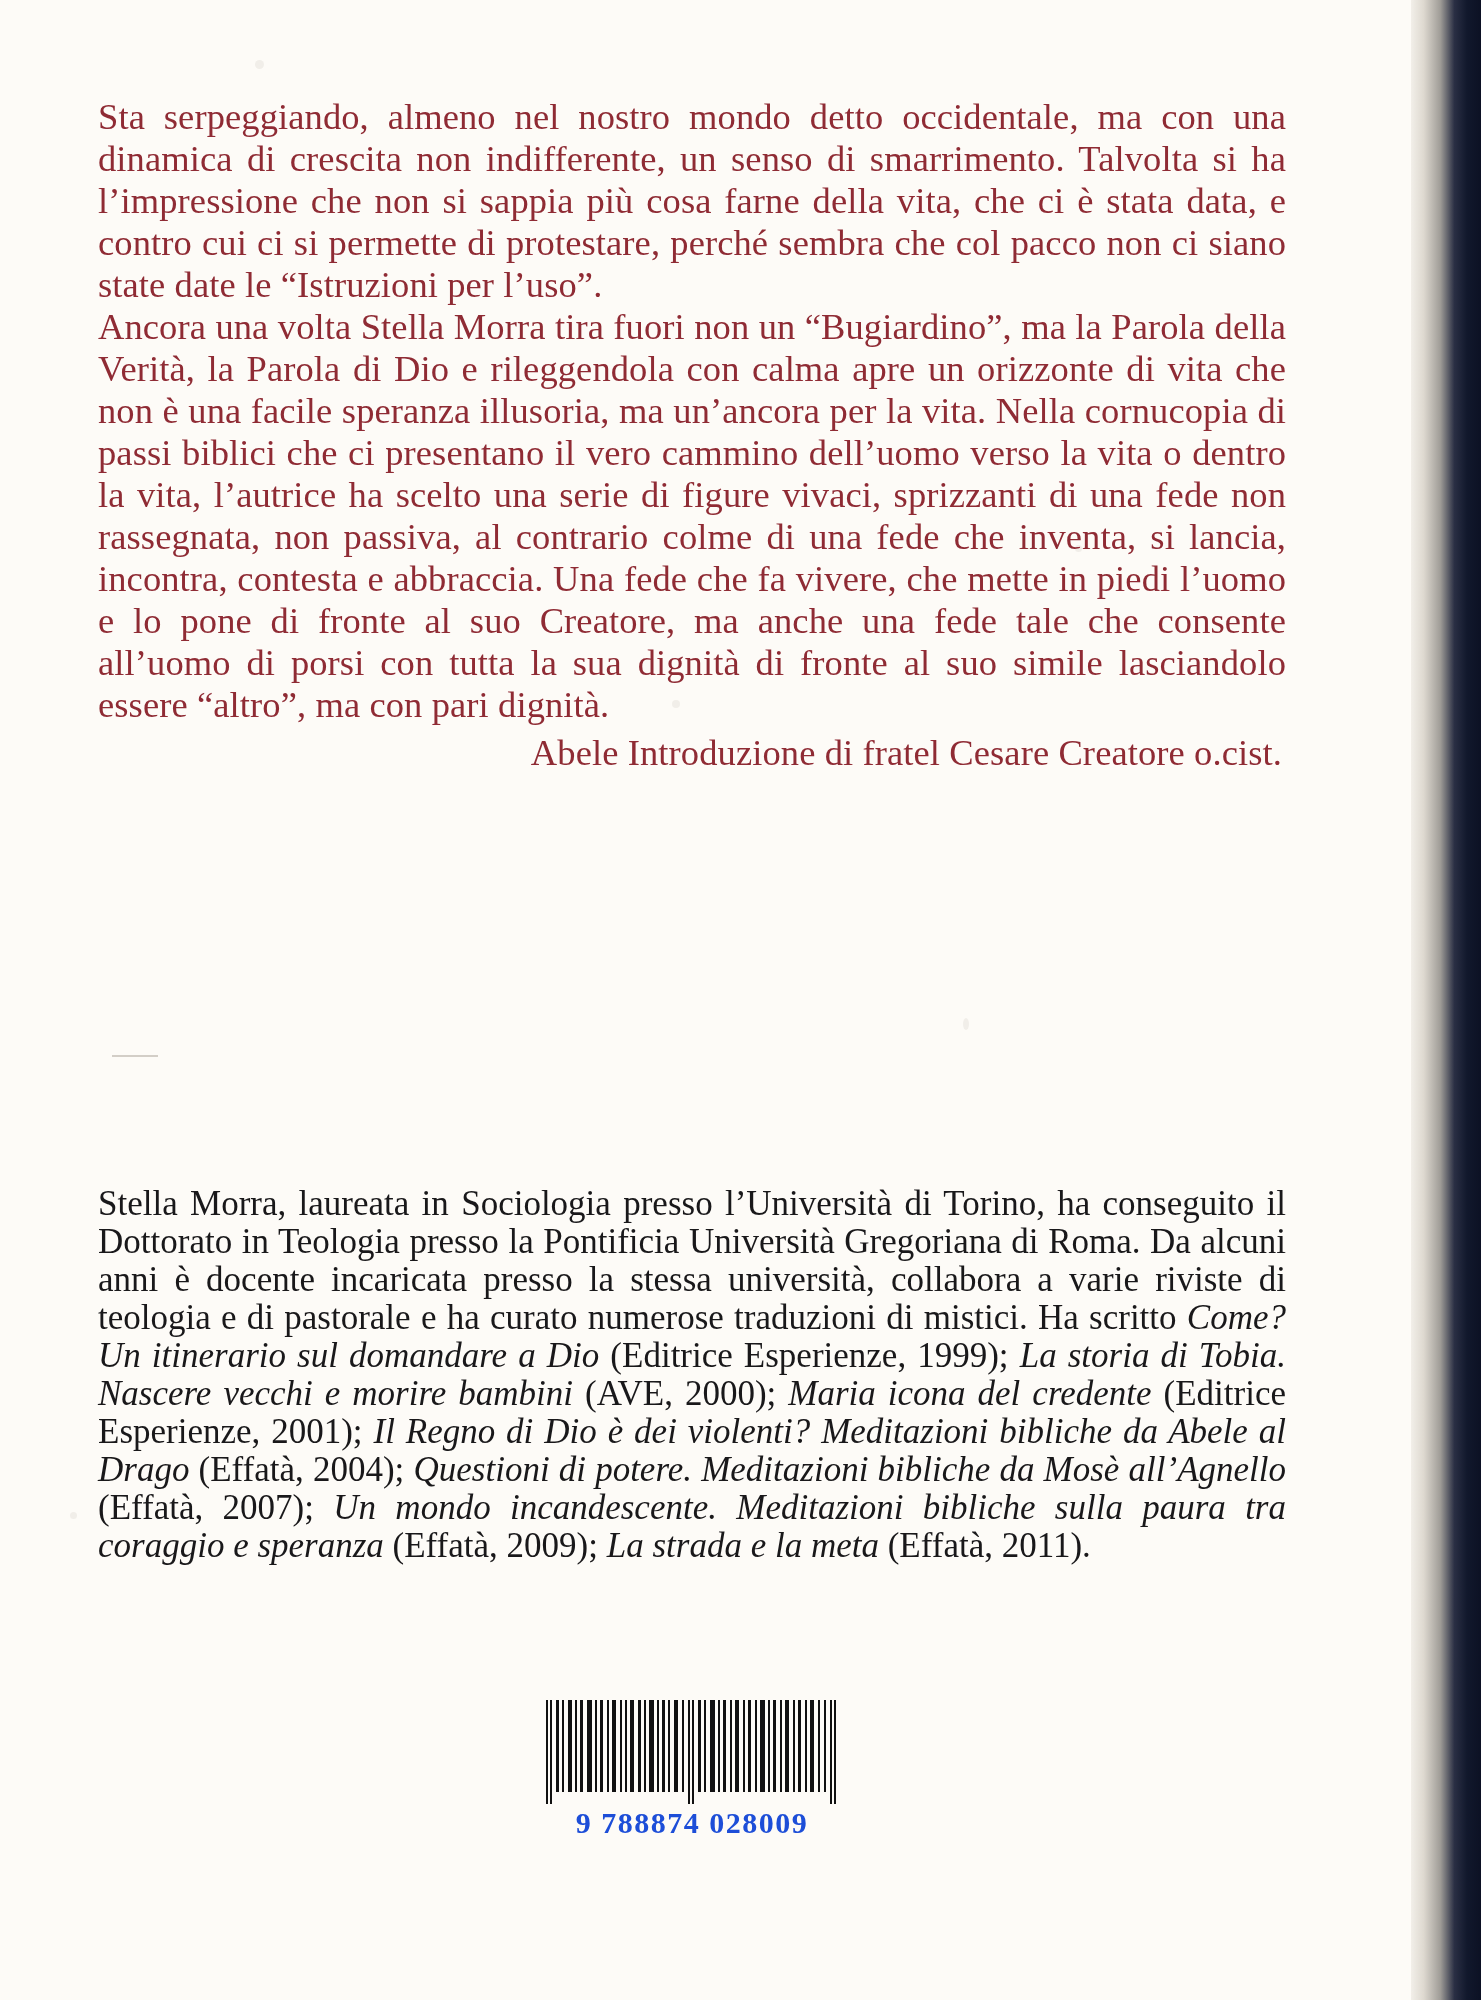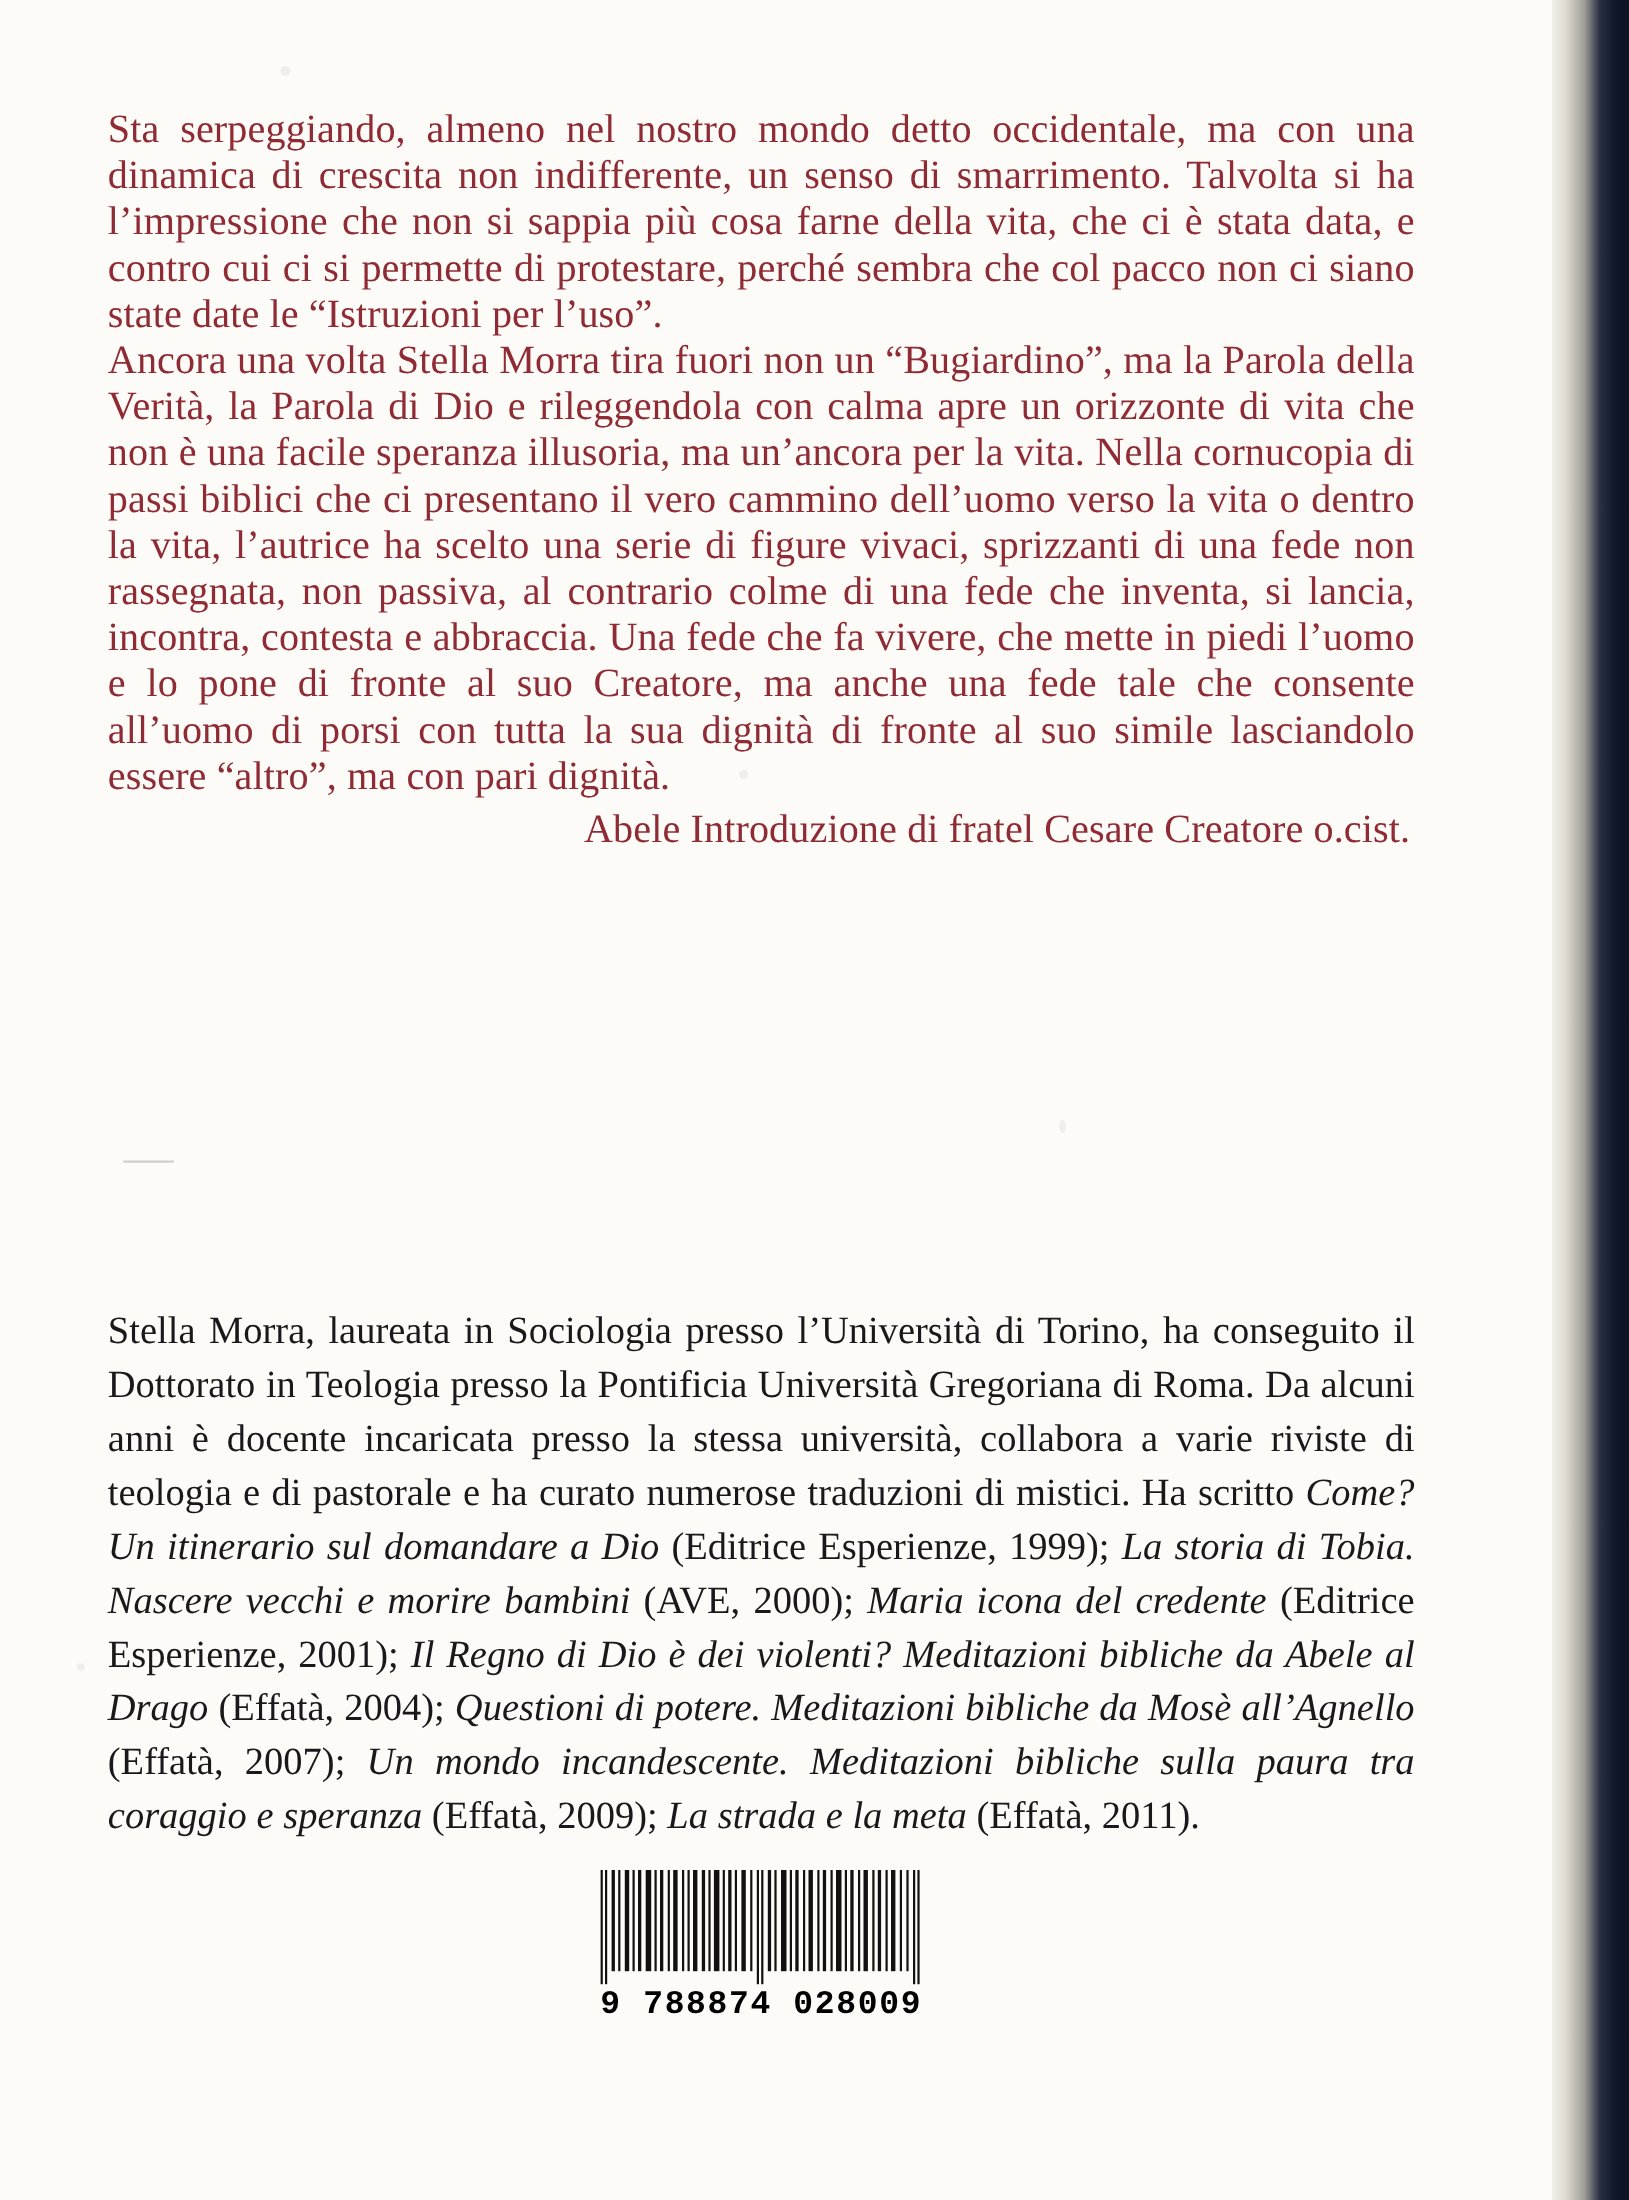--- a/index.html
+++ b/index.html
@@ -79,21 +79,21 @@
   .attribution .it { }
 
   
   .bio-block {
     position: absolute;
     left: 0;
     top: 1185px;
     width: 1188px;
     color: #19181a;
     font-size: 35px;
-    line-height: 49px;
+    line-height: 38px;
     text-align: justify;
     text-justify: inter-word;
   }
   .bio-block p { margin: 0; }
   .bio-block .it { font-style: italic; }
 
   
   .barcode-area {
     position: absolute;
     left: 0;
@@ -106,24 +106,24 @@
     background: #fdfbf7;
     padding: 0;
   }
   .barcode-bars {
     height: 104px;
     width: 297px;
     margin: 0 auto;
     display: block;
   }
   .barcode-digits {
-    font-family: Liberation Mono, monospace;
+    font-family: Liberation Serif, serif;
     font-size: 30px;
     letter-spacing: 1.5px;
-    color: #000000;
+    color: #1d4ed8;
     margin-top: 2px;
     font-weight: 700;
   }
   .isbn-line {
     font-family: "Liberation Sans", sans-serif;
     font-size: 23px;
     color: #111111;
     margin-top: 10px;
     letter-spacing: 0.4px;
   }

